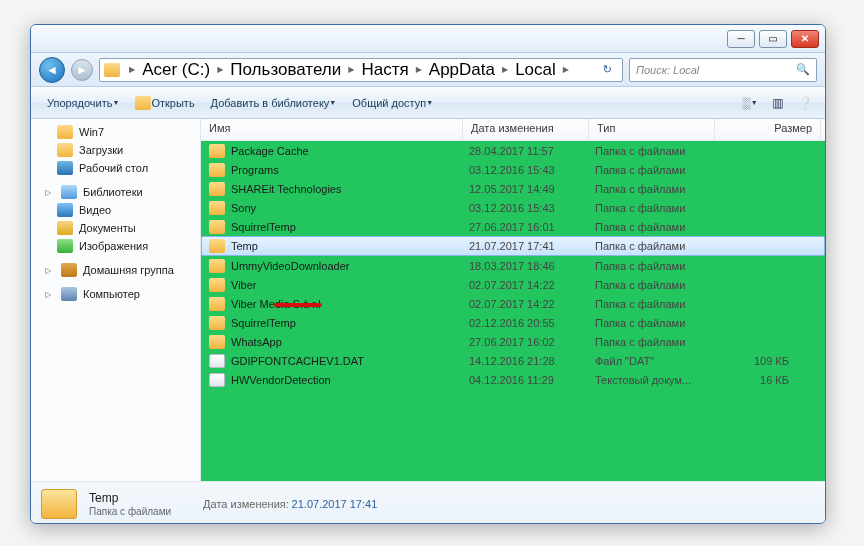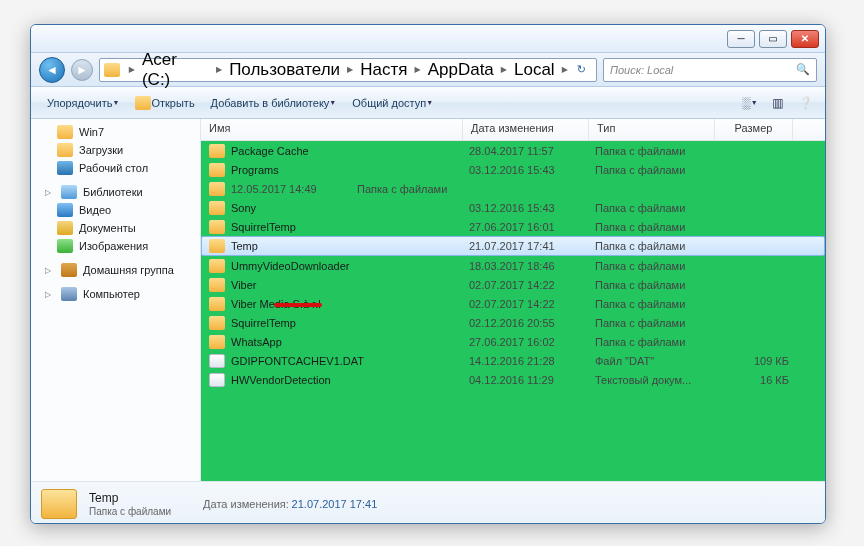--- a/index.html
+++ b/index.html
@@ -10,21 +10,21 @@
 .tbtn { width: 28px; height: 18px; border: 1px solid #7890a8; border-radius: 3px; background: linear-gradient(#fcfdff,#e0e9f5); display: flex; align-items: center; justify-content: center; font-size: 10px; cursor: pointer; }
 .tbtn.close { background: linear-gradient(#f08275,#d73a24); color: #fff; border-color: #a12b1c; font-weight: bold; }
 .addrbar { height: 34px; background: linear-gradient(#eef4fb,#dce9f7); display: flex; align-items: center; padding: 4px 8px; gap: 6px; border-bottom: 1px solid #b7cbe2; }
 .navbtn { width: 26px; height: 26px; border-radius: 50%; background: radial-gradient(circle at 35% 30%,#6fbff0,#1a6fb9); border: 1px solid #1a5a8e; display: flex; align-items: center; justify-content: center; color: #fff; font-size: 12px; cursor: pointer; }
 .navbtn.fwd { width: 22px; height: 22px; background: linear-gradient(#d8e3ee,#afc0d3); border-color: #8fa5bc; }
 .breadcrumb { flex: 1; height: 24px; background: #fff; border: 1px solid #8aa1bb; border-radius: 2px; display: flex; align-items: center; padding: 0 4px; }
 .bc-seg { display: flex; align-items: center; padding: 0 4px; cursor: pointer; font-size: 17px; height: 100%; }
 .bc-sep { color: #666; padding: 0 3px; font-size: 8px; }
 .bc-folder { width: 16px; height: 14px; background: linear-gradient(#fcdb8a,#f3b43f); border-radius: 2px; margin-right: 6px; }
 .bc-refresh { margin-left: auto; padding: 0 6px; color: #2a5fa0; cursor: pointer; }
-.searchbox { width: 214px; height: 24px; background: #fff; border: 1px solid #8aa1bb; border-radius: 2px; display: flex; align-items: center; padding: 0 6px; color: #888; font-style: italic; }
+.searchbox { width: 188px; height: 24px; background: #fff; border: 1px solid #8aa1bb; border-radius: 2px; display: flex; align-items: center; padding: 0 6px; color: #888; font-style: italic; }
 .searchbox .sicon { margin-left: auto; font-style: normal; color: #2a5fa0; }
 .toolbar { height: 32px; background: linear-gradient(#fafdff,#e7f0f9 48%,#dae8f5 52%,#e9f2fa); border-bottom: 1px solid #b7cbe2; display: flex; align-items: center; padding: 0 8px; gap: 0; }
 .tool { padding: 4px 8px; display: flex; align-items: center; gap: 0; color: #1a3a5a; cursor: pointer; }
 .tool .dd { font-size: 7px; color: #335; }
 .tool .ic { width: 16px; height: 14px; background: linear-gradient(#fcdb8a,#f3b43f); border-radius: 2px; }
 .tool-right { margin-left: auto; display: flex; gap: 6px; align-items: center; }
 .tool-right .toolicon { width: 22px; height: 22px; display: flex; align-items: center; justify-content: center; color: #335; cursor: pointer; font-size: 12px; }
 .split { display: flex; height: 362px; }
 .navpane { width: 170px; border-right: 1px solid #e0e6ee; padding: 4px 0; overflow: hidden; background: #fafcfe; }
 .navitem { display: flex; align-items: center; gap: 6px; padding: 2px 4px 2px 26px; cursor: pointer; font-size: 11px; color: #1a1a1a; white-space: nowrap; }
@@ -41,21 +41,21 @@
 .nicon.comp { background: linear-gradient(#aac6e2,#5a82b0); }
 .nicon.desk { background: linear-gradient(#6eb5e6,#2a72b0); }
 .nicon.rec { background: linear-gradient(#ffc97a,#f0a030); }
 .nicon.dl { background: linear-gradient(#fcdb8a,#f3b43f); }
 .listpane { flex: 1; background: #22c55e; display: flex; flex-direction: column; overflow: hidden; }
 .cols { display: flex; border-bottom: 1px solid #e6e6e6; height: 22px; background: linear-gradient(#fdfeff,#f4f7fb); }
 .col { padding: 3px 8px; font-size: 11px; color: #3a3a3a; border-right: 1px solid #e6e6e6; cursor: pointer; }
 .col.name { width: 262px; }
 .col.date { width: 126px; }
 .col.type { width: 126px; }
-.col.size { width: 78px; text-align: center; }
+.col.size { width: 78px; text-align: right; margin-left: 28px; }
 .rows { flex: 1; overflow: hidden; }
 .row { display: flex; align-items: center; height: 19px; padding-left: 8px; cursor: pointer; }
 .row.sel { background: linear-gradient(#e6f2fd,#c7e3fc); border: 1px solid #84b6e8; border-radius: 2px; height: 20px; padding-left: 7px; }
 .ricon { width: 16px; height: 14px; margin-right: 6px; border-radius: 2px; flex-shrink: 0; }
 .ricon.folder { background: linear-gradient(#fcdb8a,#f3b43f); }
 .ricon.file { background: linear-gradient(#fff,#e0e6ee); border: 1px solid #bbc; }
 .rc { font-size: 11px; color: #1a1a1a; overflow: hidden; text-overflow: ellipsis; white-space: nowrap; }
 .rc.name { width: 238px; }
 .rc.date { width: 126px; color: #444; }
 .rc.type { width: 126px; color: #444; }
@@ -193,20 +193,21 @@
           </div>
           <div class="row">
             <span class="ricon folder"></span>
             <span class="rc name">Programs</span>
             <span class="rc date">03.12.2016 15:43</span>
             <span class="rc type">Папка с файлами</span>
             <span class="rc size"></span>
           </div>
           <div class="row">
             <span class="ricon folder"></span>
+            <span class="rc name">SHAREit Technologies</span>
             <span class="rc date">12.05.2017 14:49</span>
             <span class="rc type">Папка с файлами</span>
             <span class="rc size"></span>
           </div>
           <div class="row">
             <span class="ricon folder"></span>
             <span class="rc name">Sony</span>
             <span class="rc date">03.12.2016 15:43</span>
             <span class="rc type">Папка с файлами</span>
             <span class="rc size"></span>

